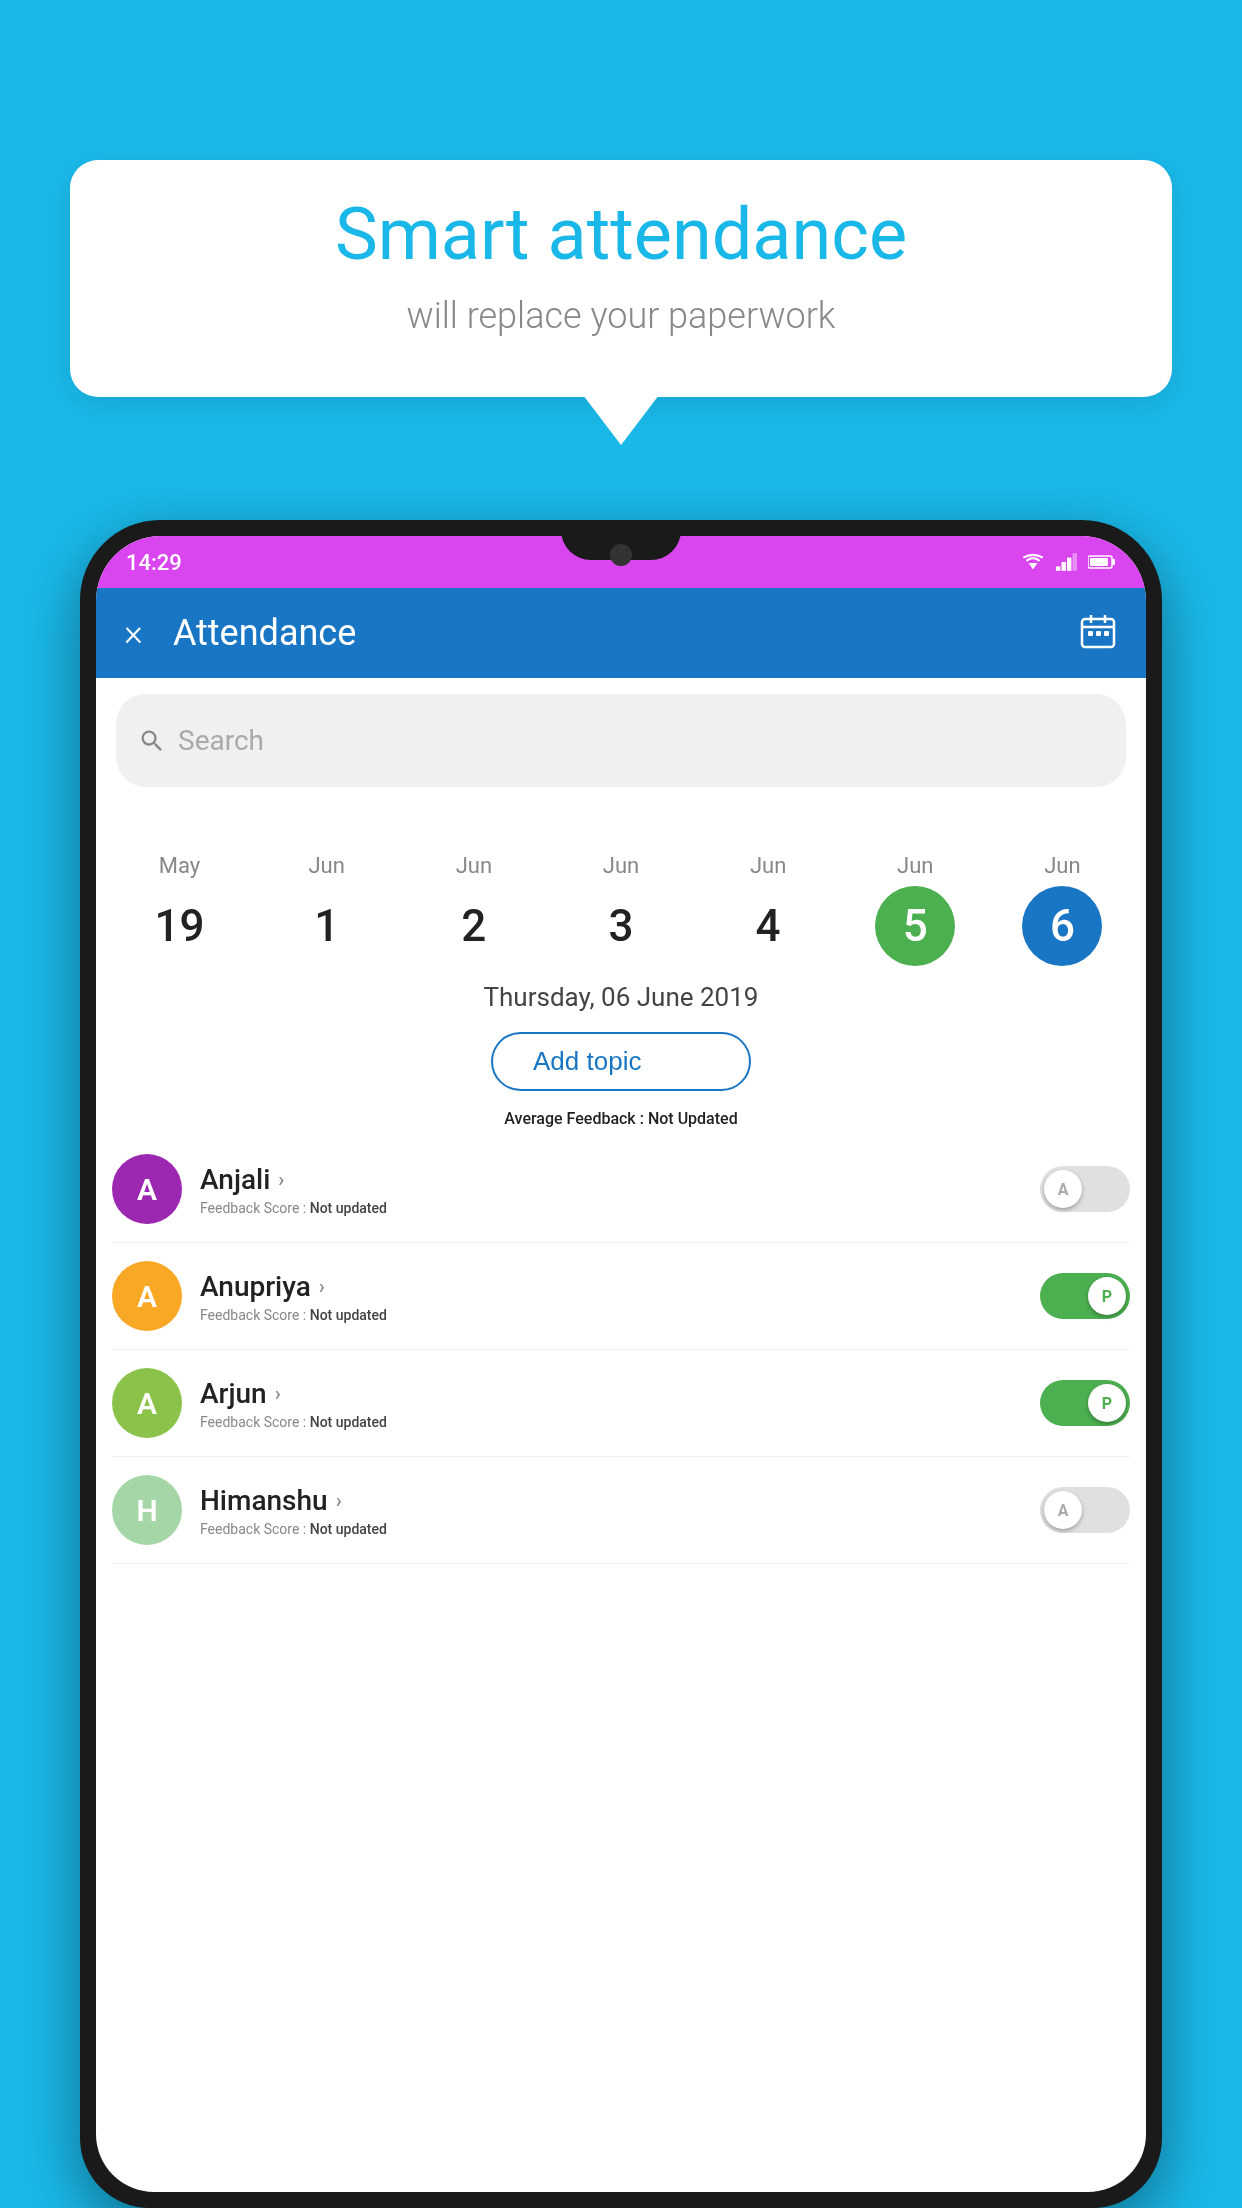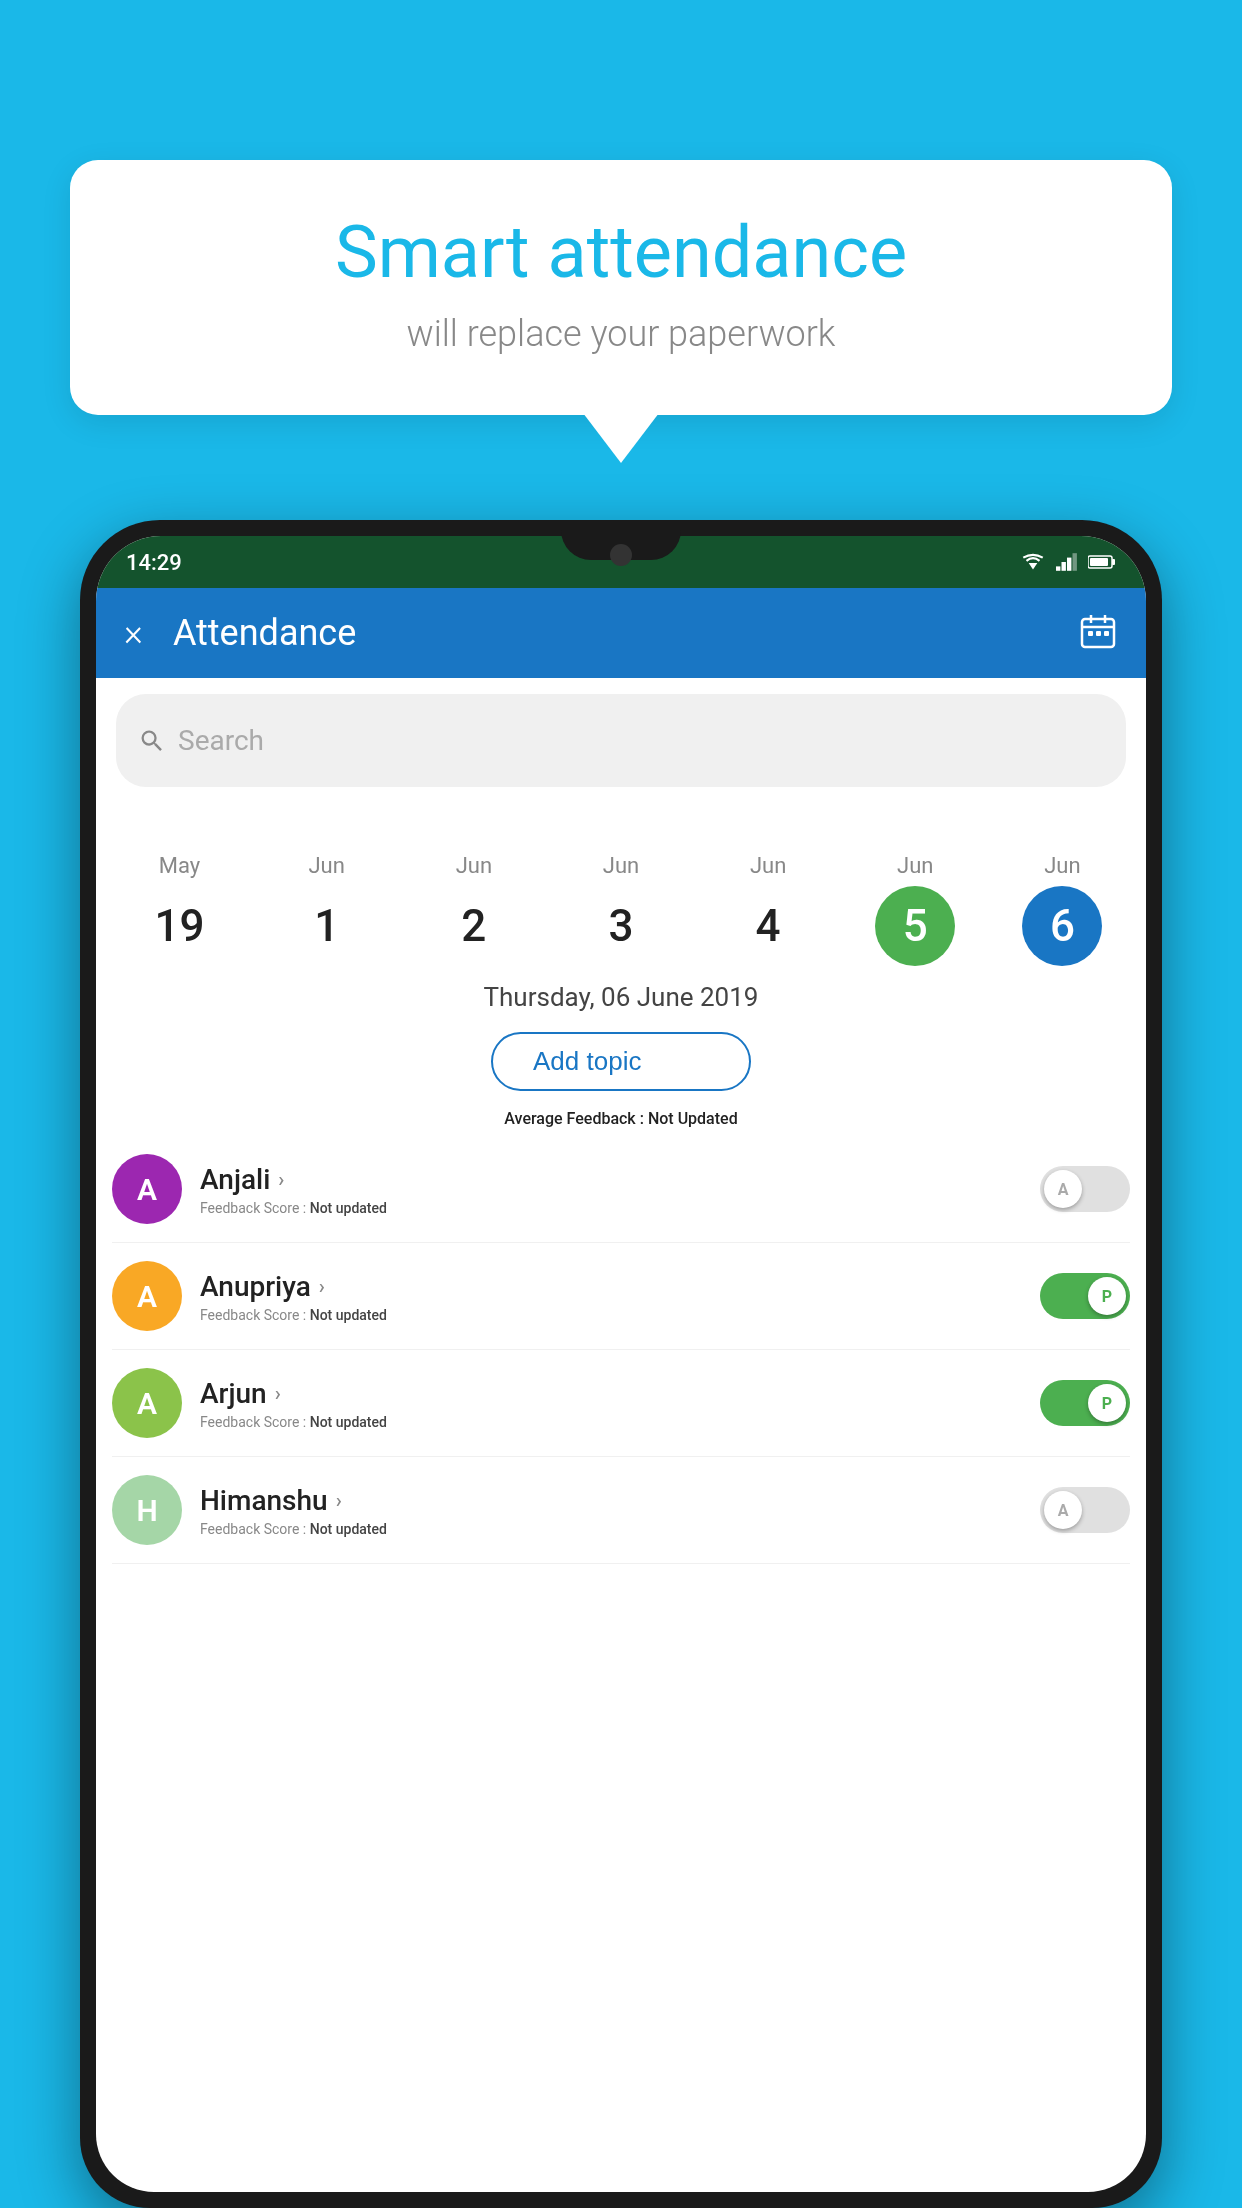--- a/index.html
+++ b/index.html
@@ -13,21 +13,21 @@
     }
 
     
     .speech-bubble {
       position: absolute;
       top: 160px;
       left: 70px;
       right: 70px;
       background: white;
       border-radius: 28px;
-      padding: 50px 60px 60px;
+      padding: 32px 60px 60px;
       text-align: center;
       box-shadow: 0 8px 30px rgba(0,0,0,0.1);
     }
     .speech-bubble::after {
       content: '';
       position: absolute;
       bottom: -48px;
       left: 50%;
       transform: translateX(-50%);
       width: 0;
@@ -81,21 +81,21 @@
       left: 16px;
       right: 16px;
       bottom: 16px;
       background: white;
       border-radius: 65px 65px 58px 58px;
       overflow: hidden;
     }
 
     
     .status-bar {
-      background: #14532d;
+      background: #d946ef;
       height: 52px;
       display: flex;
       align-items: center;
       justify-content: space-between;
       padding: 0 30px;
     }
     .status-time {
       color: white;
       font-size: 22px;
       font-weight: 500;

